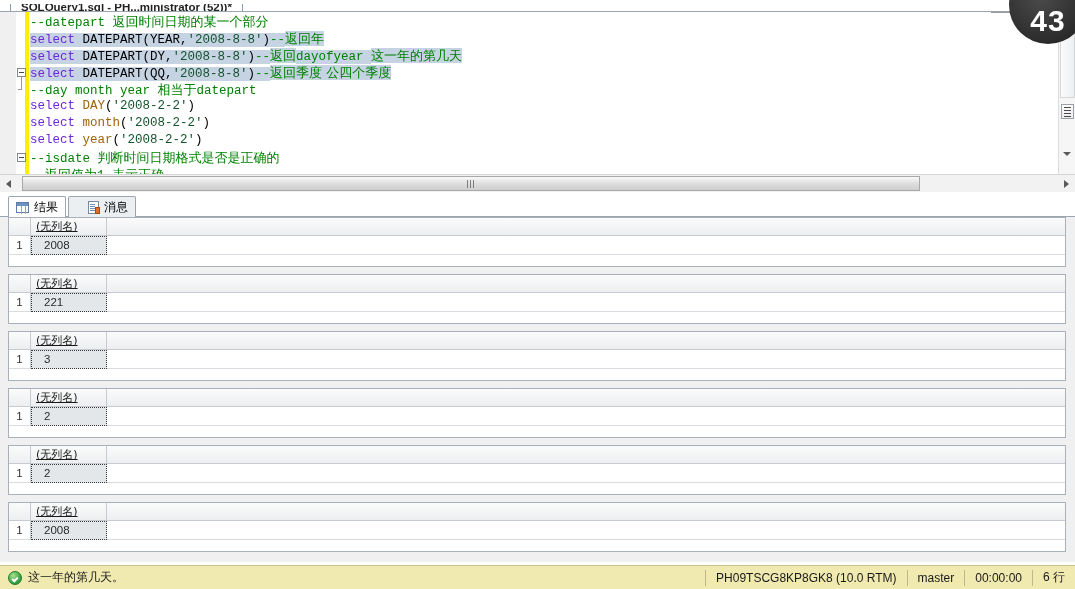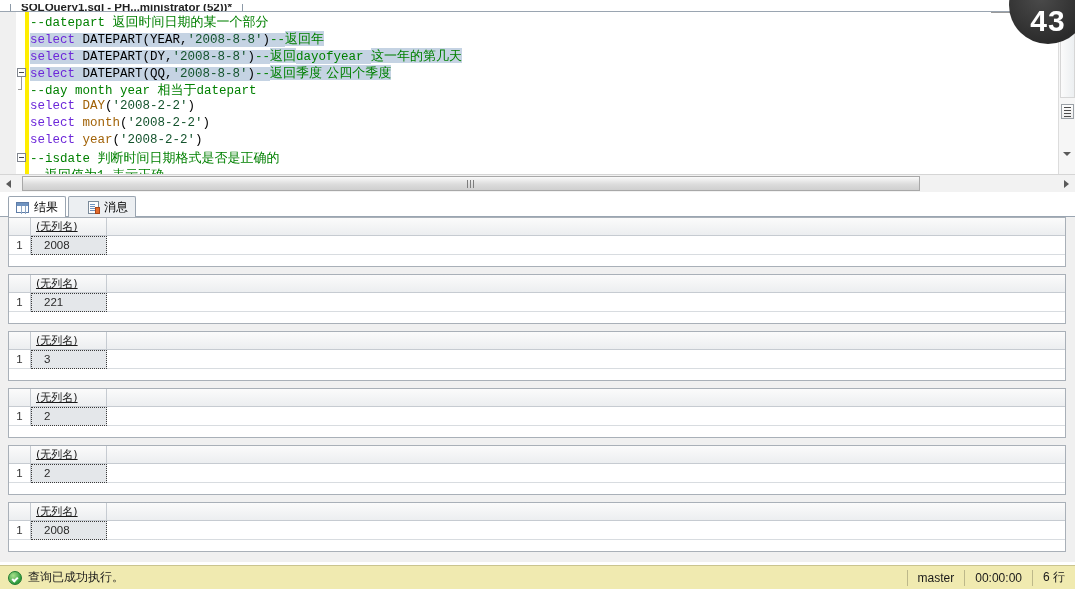--- a/index.html
+++ b/index.html
@@ -552,21 +552,22 @@
         <div class="gd-num">1</div>
         <div class="gd-cell">2008</div>
         <div class="gd-rest"></div>
       </div>
     </div>
   </div>
 
 <div id="status-bar">
   <div id="status-left">
     <span id="status-ok-icon"></span>
-    <span>查询已成功执行。</span>
+    <span>这一年的第几天。</span>
   </div>
+  <div class="status-cell">PH09TSCG8KP8GK8 (10.0 RTM)</div>
   <div class="status-cell">master</div>
   <div class="status-cell">00:00:00</div>
   <div class="status-cell last">6 行</div>
 </div>
 
 <div id="watermark-line"></div>
 <div id="page-watermark">43</div>
 
 </body></html>

